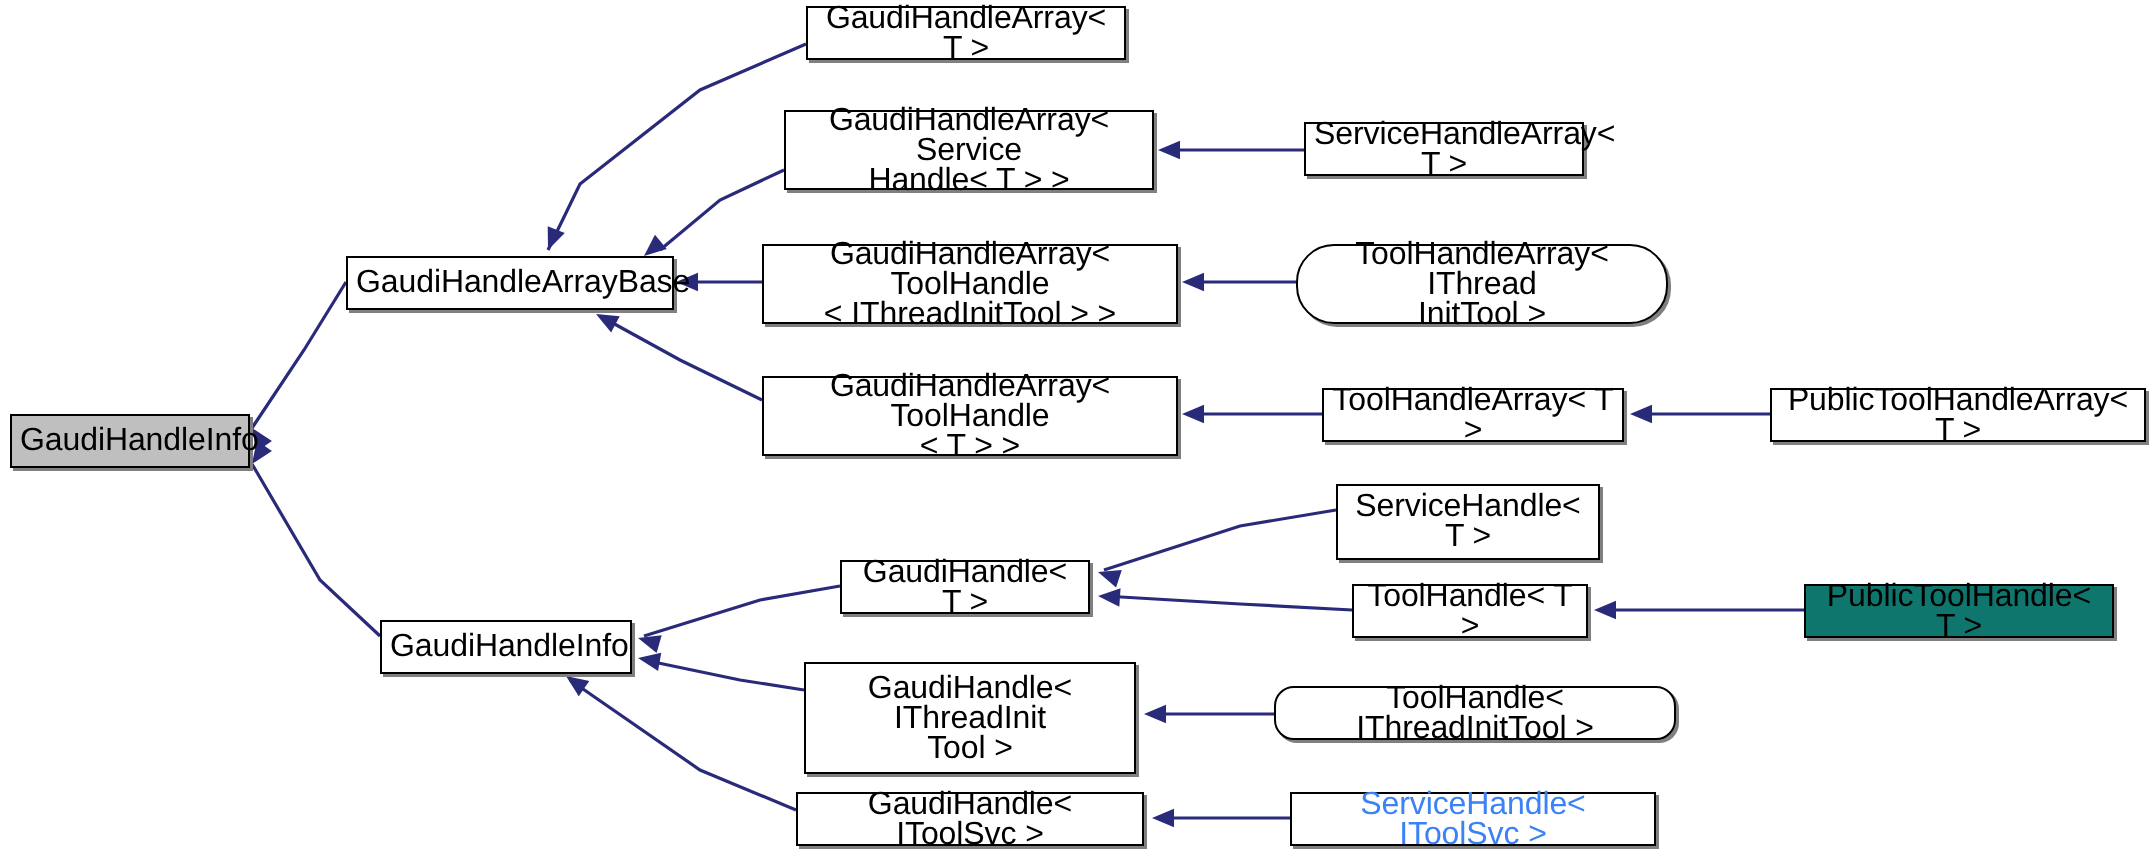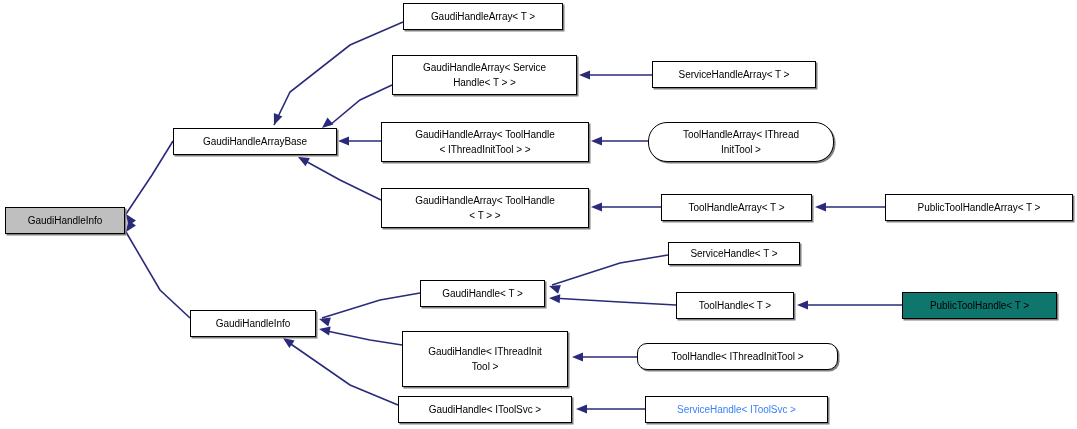--- a/index.html
+++ b/index.html
@@ -22,21 +22,21 @@
     width: 1077px;
     height: 429px;
     pointer-events: none;
   }
   .node {
     position: absolute;
     box-sizing: border-box;
     border: 1px solid #000000;
     background: #ffffff;
     color: #000000;
-    font-size: 10px;
+    font-size: 16px;
     line-height: 15px;
     text-align: center;
     display: flex;
     align-items: center;
     justify-content: center;
     padding: 0 4px;
     box-shadow: 1.5px 1.5px 0 0 #808080;
     white-space: pre-line;
     letter-spacing: -0.05px;
   }
@@ -95,28 +95,28 @@
       <div class="node current" style="left: 5px; top: 207px; width: 120px; height: 27px; border-color: rgb(0, 0, 0); color: rgb(0, 0, 0); background: rgb(191, 191, 191); box-shadow: rgb(128, 128, 128) 1.5px 1.5px 0px 0px;"><span class="node-label">GaudiHandleInfo</span></div>
       <div class="node" style="left: 173px; top: 128px; width: 164px; height: 27px; border-color: rgb(0, 0, 0); color: rgb(0, 0, 0); background: rgb(255, 255, 255); box-shadow: rgb(128, 128, 128) 1.5px 1.5px 0px 0px;"><span class="node-label">GaudiHandleArrayBase</span></div>
       <div class="node" style="left: 190px; top: 310px; width: 126px; height: 27px; border-color: rgb(0, 0, 0); color: rgb(0, 0, 0); background: rgb(255, 255, 255); box-shadow: rgb(128, 128, 128) 1.5px 1.5px 0px 0px;"><span class="node-label">GaudiHandleInfo</span></div>
       <div class="node" style="left: 403px; top: 3px; width: 160px; height: 27px; border-color: rgb(0, 0, 0); color: rgb(0, 0, 0); background: rgb(255, 255, 255); box-shadow: rgb(128, 128, 128) 1.5px 1.5px 0px 0px;"><span class="node-label">GaudiHandleArray&lt; T &gt;</span></div>
       <div class="node" style="left: 392px; top: 55px; width: 185px; height: 40px; border-color: rgb(0, 0, 0); color: rgb(0, 0, 0); background: rgb(255, 255, 255); box-shadow: rgb(128, 128, 128) 1.5px 1.5px 0px 0px;"><span class="node-label">GaudiHandleArray&lt; Service
 Handle&lt; T &gt; &gt;</span></div>
       <div class="node" style="left: 381px; top: 122px; width: 208px; height: 40px; border-color: rgb(0, 0, 0); color: rgb(0, 0, 0); background: rgb(255, 255, 255); box-shadow: rgb(128, 128, 128) 1.5px 1.5px 0px 0px;"><span class="node-label">GaudiHandleArray&lt; ToolHandle
 &lt; IThreadInitTool &gt; &gt;</span></div>
       <div class="node" style="left: 381px; top: 188px; width: 208px; height: 40px; border-color: rgb(0, 0, 0); color: rgb(0, 0, 0); background: rgb(255, 255, 255); box-shadow: rgb(128, 128, 128) 1.5px 1.5px 0px 0px;"><span class="node-label">GaudiHandleArray&lt; ToolHandle
 &lt; T &gt; &gt;</span></div>
-      <div class="node" style="left: 652px; top: 61px; width: 164px; height: 27px; border-color: rgb(0, 0, 0); color: rgb(0, 0, 0); background: rgb(255, 255, 255); box-shadow: rgb(128, 128, 128) 1.5px 1.5px 0px 0px;"><span class="node-label">ServiceHandleArray&lt; T &gt;</span></div>
+      <div class="node" style="left: 652px; top: 61px; width: 140px; height: 27px; border-color: rgb(0, 0, 0); color: rgb(0, 0, 0); background: rgb(255, 255, 255); box-shadow: rgb(128, 128, 128) 1.5px 1.5px 0px 0px;"><span class="node-label">ServiceHandleArray&lt; T &gt;</span></div>
       <div class="node" style="left: 648px; top: 122px; width: 186px; height: 40px; border-color: rgb(0, 0, 0); color: rgb(0, 0, 0); background: rgb(255, 255, 255); box-shadow: rgb(128, 128, 128) 1.5px 1.5px 0px 0px; border-radius: 19px;"><span class="node-label">ToolHandleArray&lt; IThread
 InitTool &gt;</span></div>
       <div class="node" style="left: 661px; top: 194px; width: 151px; height: 27px; border-color: rgb(0, 0, 0); color: rgb(0, 0, 0); background: rgb(255, 255, 255); box-shadow: rgb(128, 128, 128) 1.5px 1.5px 0px 0px;"><span class="node-label">ToolHandleArray&lt; T &gt;</span></div>
       <div class="node" style="left: 885px; top: 194px; width: 188px; height: 27px; border-color: rgb(0, 0, 0); color: rgb(0, 0, 0); background: rgb(255, 255, 255); box-shadow: rgb(128, 128, 128) 1.5px 1.5px 0px 0px;"><span class="node-label">PublicToolHandleArray&lt; T &gt;</span></div>
       <div class="node" style="left: 420px; top: 280px; width: 125px; height: 27px; border-color: rgb(0, 0, 0); color: rgb(0, 0, 0); background: rgb(255, 255, 255); box-shadow: rgb(128, 128, 128) 1.5px 1.5px 0px 0px;"><span class="node-label">GaudiHandle&lt; T &gt;</span></div>
       <div class="node" style="left: 402px; top: 331px; width: 166px; height: 56px; border-color: rgb(0, 0, 0); color: rgb(0, 0, 0); background: rgb(255, 255, 255); box-shadow: rgb(128, 128, 128) 1.5px 1.5px 0px 0px;"><span class="node-label">GaudiHandle&lt; IThreadInit
 Tool &gt;</span></div>
       <div class="node" style="left: 398px; top: 396px; width: 174px; height: 27px; border-color: rgb(0, 0, 0); color: rgb(0, 0, 0); background: rgb(255, 255, 255); box-shadow: rgb(128, 128, 128) 1.5px 1.5px 0px 0px;"><span class="node-label">GaudiHandle&lt; IToolSvc &gt;</span></div>
-      <div class="node" style="left: 668px; top: 242px; width: 132px; height: 23px; border-color: rgb(0, 0, 0); color: rgb(0, 0, 0); background: rgb(255, 255, 255); box-shadow: rgb(128, 128, 128) 1.5px 1.5px 0px 0px;"><span class="node-label">ServiceHandle&lt; T &gt;</span></div>
+      <div class="node" style="left: 668px; top: 242px; width: 132px; height: 38px; border-color: rgb(0, 0, 0); color: rgb(0, 0, 0); background: rgb(255, 255, 255); box-shadow: rgb(128, 128, 128) 1.5px 1.5px 0px 0px;"><span class="node-label">ServiceHandle&lt; T &gt;</span></div>
       <div class="node" style="left: 676px; top: 292px; width: 118px; height: 27px; border-color: rgb(0, 0, 0); color: rgb(0, 0, 0); background: rgb(255, 255, 255); box-shadow: rgb(128, 128, 128) 1.5px 1.5px 0px 0px;"><span class="node-label">ToolHandle&lt; T &gt;</span></div>
       <div class="node" style="left: 902px; top: 292px; width: 155px; height: 27px; border-color: rgb(0, 0, 0); color: rgb(0, 0, 0); background: #0f766e; box-shadow: rgb(128, 128, 128) 1.5px 1.5px 0px 0px;"><span class="node-label">PublicToolHandle&lt; T &gt;</span></div>
       <div class="node" style="left: 637px; top: 343px; width: 201px; height: 27px; border-color: rgb(0, 0, 0); color: rgb(0, 0, 0); background: rgb(255, 255, 255); box-shadow: rgb(128, 128, 128) 1.5px 1.5px 0px 0px; border-radius: 10px;"><span class="node-label">ToolHandle&lt; IThreadInitTool &gt;</span></div>
       <div class="node" style="left: 645px; top: 396px; width: 183px; height: 27px; border-color: rgb(0, 0, 0); color: #3b82f6; background: rgb(255, 255, 255); box-shadow: rgb(128, 128, 128) 1.5px 1.5px 0px 0px;"><span class="node-label">ServiceHandle&lt; IToolSvc &gt;</span></div>
     </div>
 </div>
 
 </body></html>

